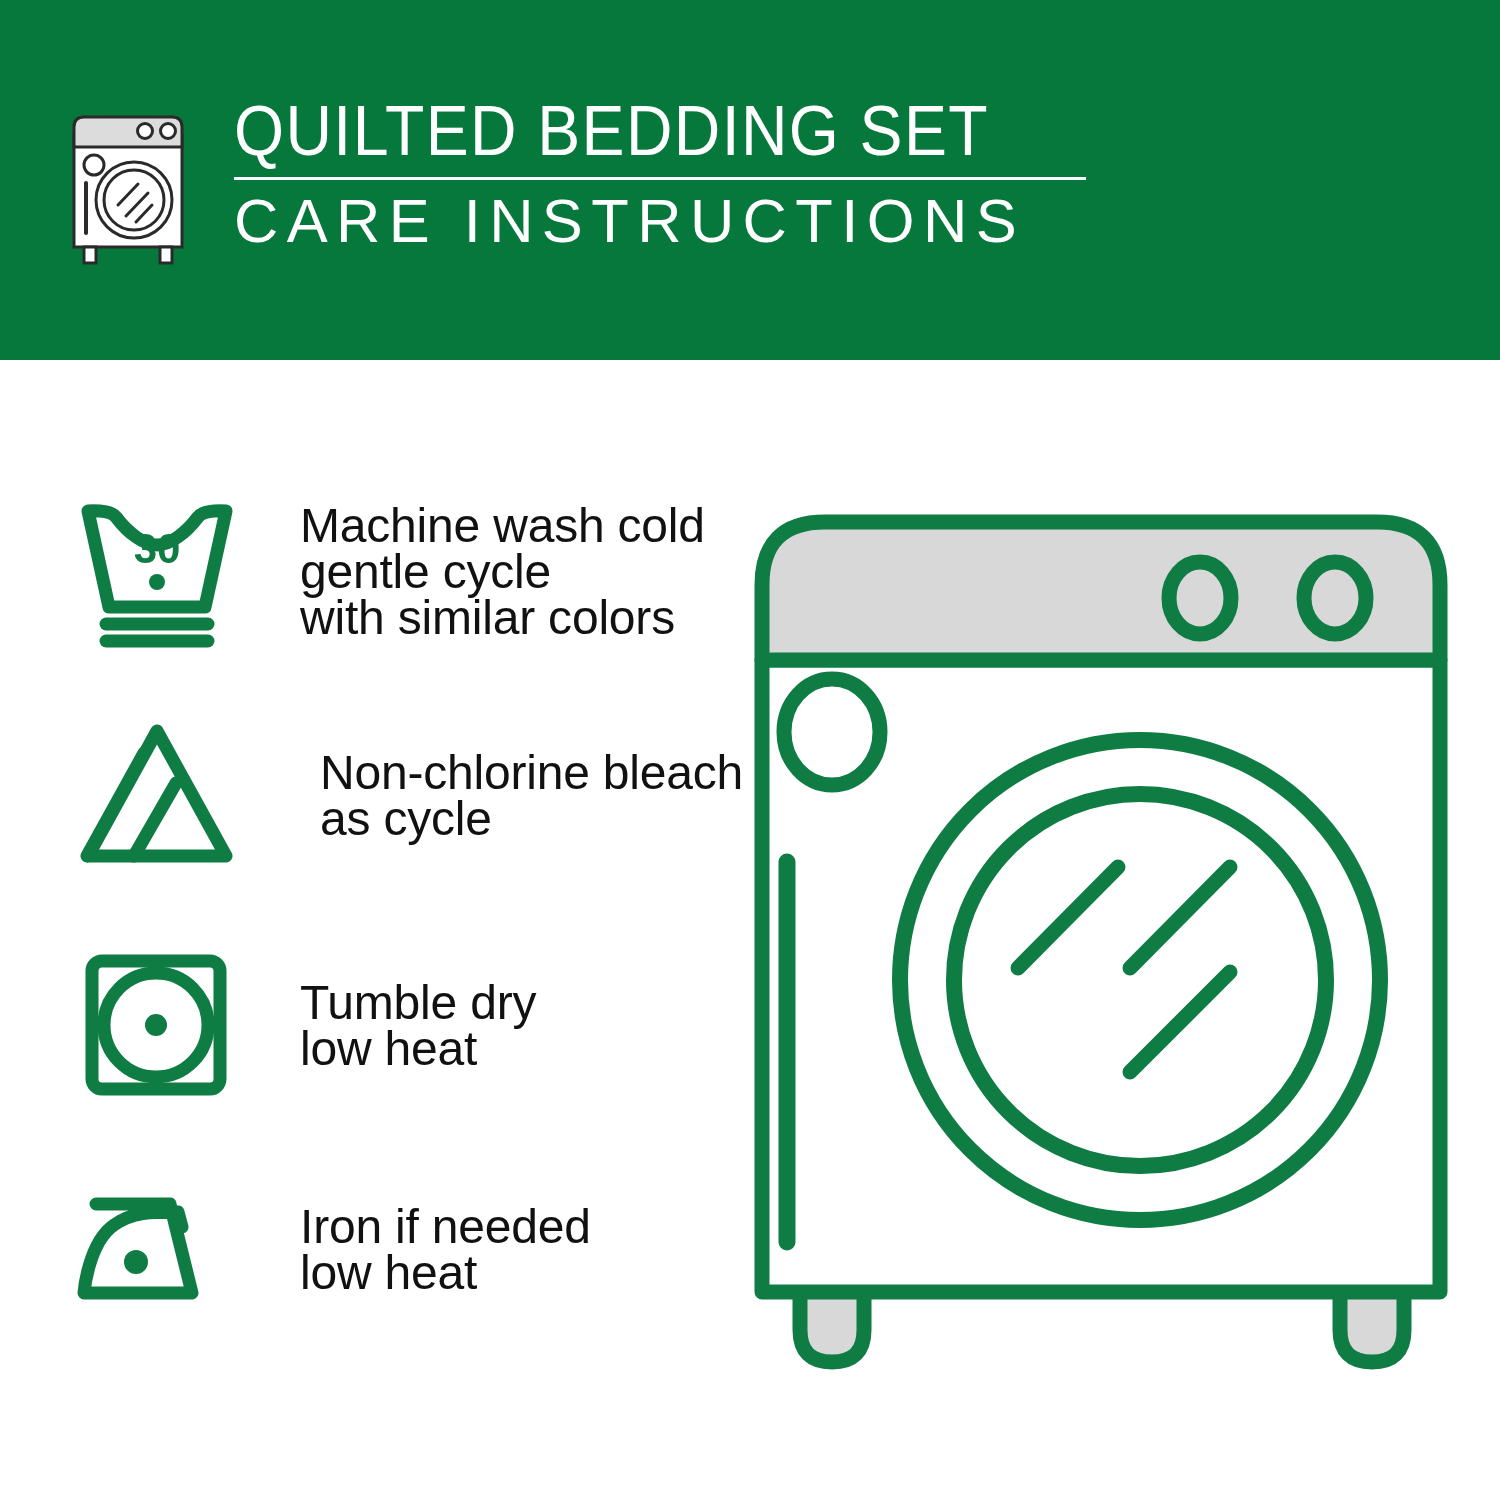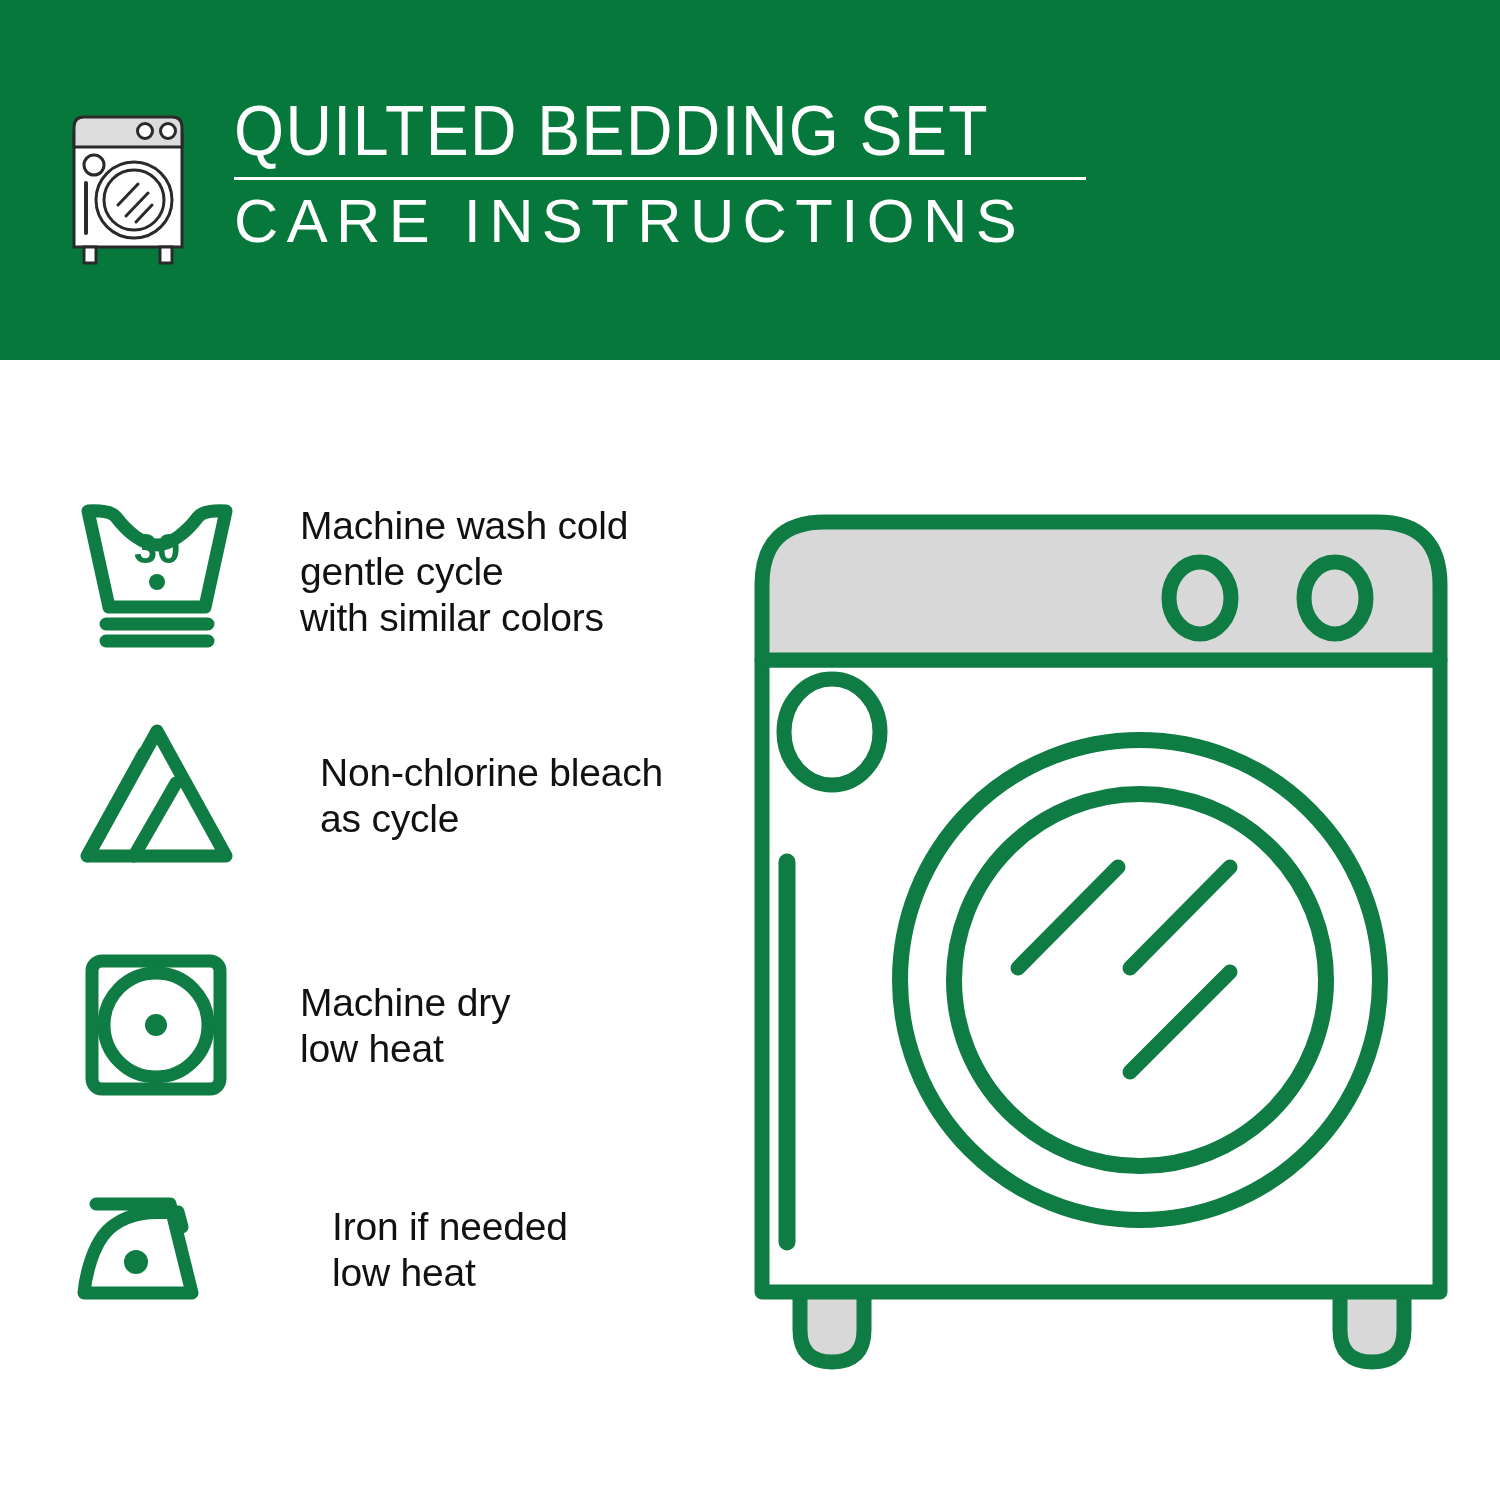--- a/index.html
+++ b/index.html
@@ -86,33 +86,33 @@
   .care-row {
     position: absolute;
     left: 70px;
     width: 660px;
     display: flex;
     align-items: center;
   }
   .care-row-0 { top: 148px; }
   .care-row-1 { top: 372px; gap: 20px; }
   .care-row-2 { top: 602px; }
-  .care-row-3 { top: 826px; gap: 32px; }
+  .care-row-3 { top: 826px; }
 
   .care-icon {
     width: 175px;
     height: 165px;
     flex: 0 0 175px;
     display: flex;
     align-items: center;
     justify-content: flex-start;
   }
   .care-text {
     font-family: "Liberation Sans", sans-serif;
-    font-size: 39px;
+    font-size: 48px;
     line-height: 46px;
     color: #111111;
     letter-spacing: -0.2px;
     padding-left: 55px;
   }
   .care-text .ln { display: block; white-space: nowrap; }
 
   
   .washer-wrap {
     position: absolute;
@@ -204,21 +204,21 @@
     <div class="care-icon">
       <svg width="175" height="165" viewBox="0 0 175 165">
         <g fill="none" stroke="#0E7C43" stroke-width="13" stroke-linejoin="round">
           <rect x="22" y="18" width="128" height="128" rx="10" ry="10"></rect>
           <circle cx="86" cy="82" r="52"></circle>
         </g>
         <circle cx="86" cy="82" r="11" fill="#0E7C43"></circle>
       </svg>
     </div>
     <div class="care-text">
-      <span class="ln">Machine dry</span>
+      <span class="ln">Tumble dry</span>
       <span class="ln">low heat</span>
     </div>
   </div>
 
   <div class="care-row care-row-3">
     <div class="care-icon">
       <svg width="175" height="165" viewBox="0 0 175 165">
         <g fill="none" stroke="#0E7C43" stroke-width="13" stroke-linecap="round" stroke-linejoin="round">
           <path d="M26 37 L100 37 L122 126 L14 126 C14 126 18 76 44 58 C62 45 82 45 108 45 L112 60"></path>
         </g>

